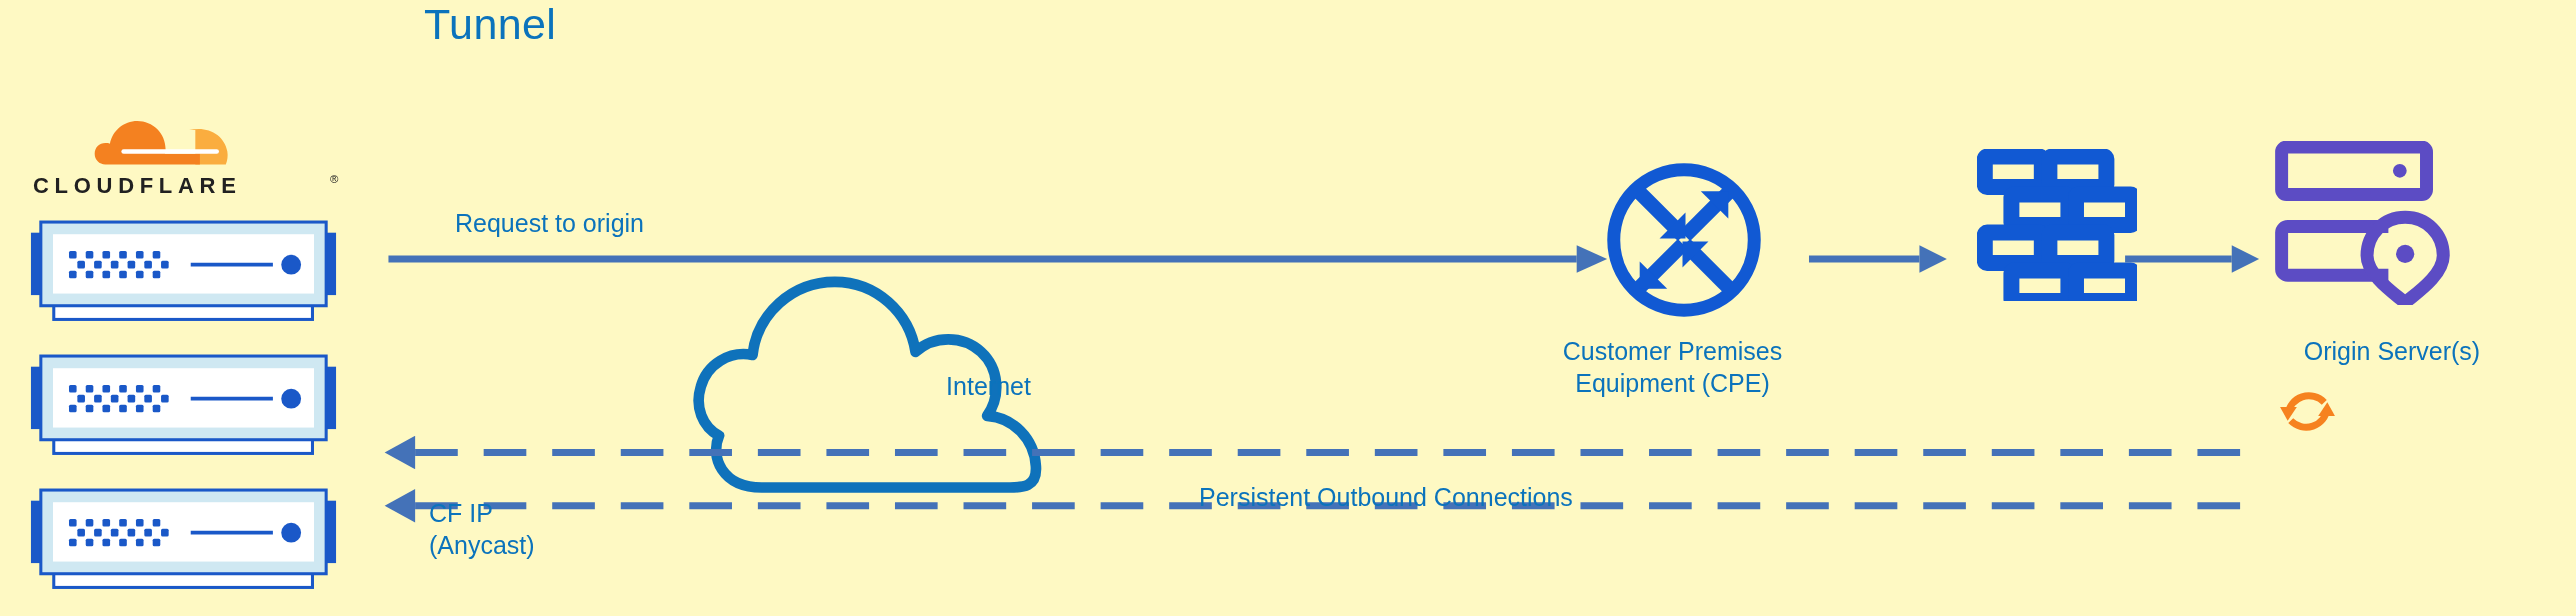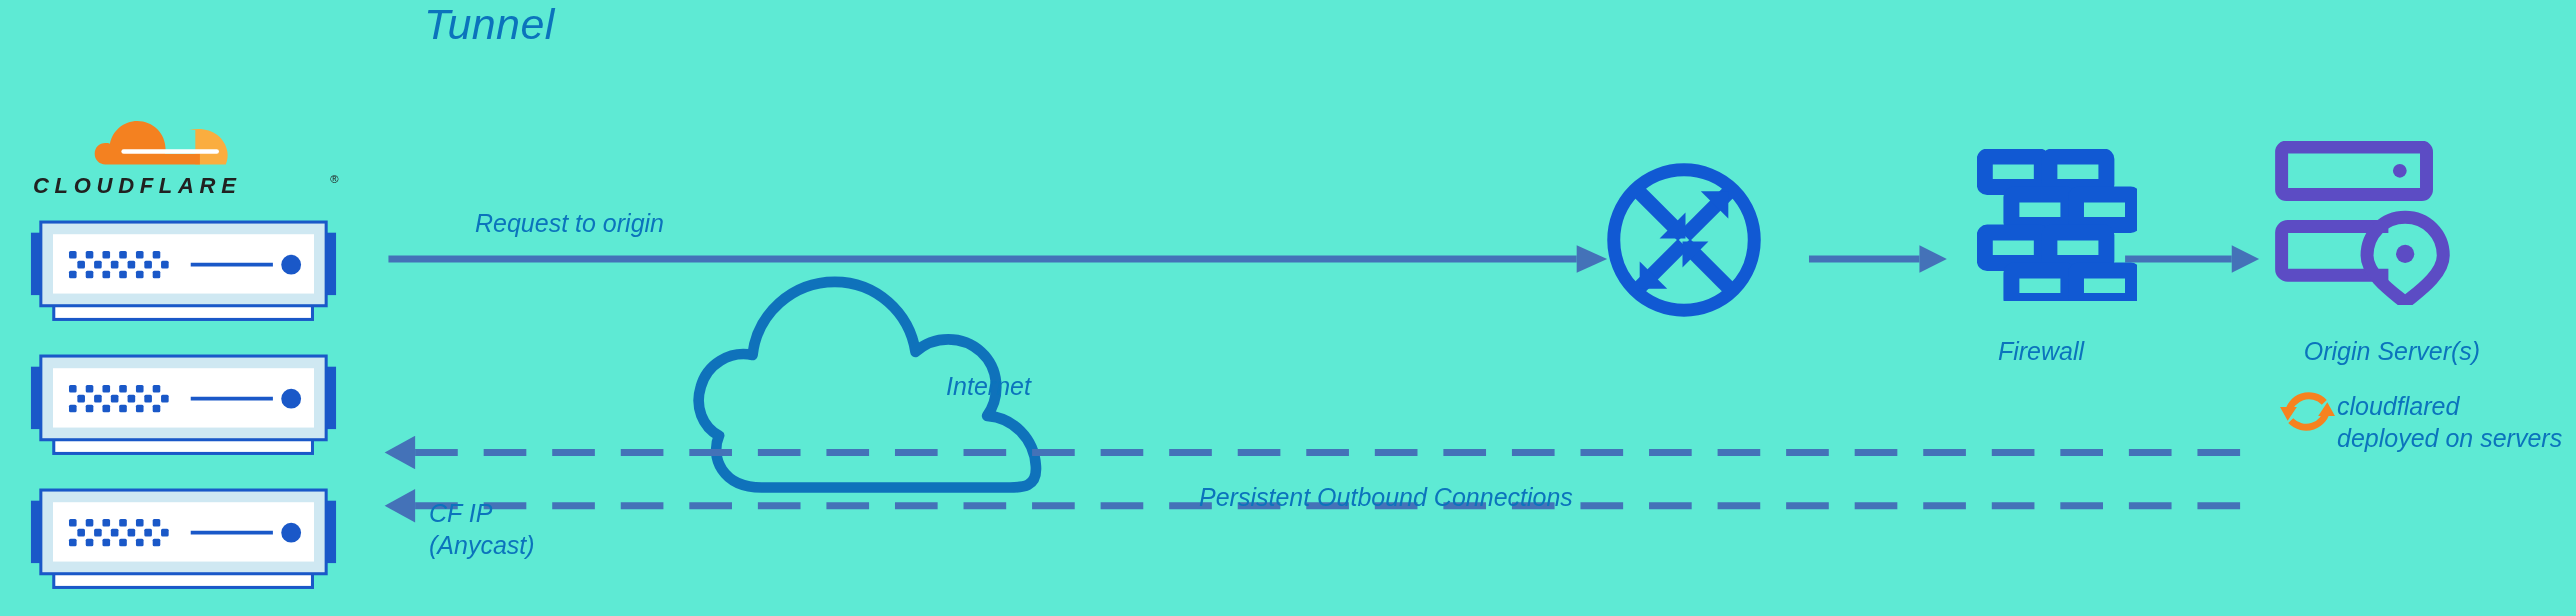--- a/index.html
+++ b/index.html
@@ -7,23 +7,22 @@
     padding: 0;
     background: #ffffff;
   }
   body {
     font-family: "Liberation Sans", sans-serif;
   }
   #canvas {
     position: relative;
     width: 2576px;
     height: 617px;
-    background: #5eead4;
+    background: #fef9c3;
     overflow: hidden;
-    font-style: italic;
   }
   .abs { position: absolute; }
 
   
   #title {
     left: 424px;
     top: 0px;
     font-size: 43px;
     color: #0b73bc;
     letter-spacing: 0.4px;
@@ -64,21 +63,21 @@
 
   
   .lbl {
     color: #0b73bc;
     font-size: 25px;
     white-space: nowrap;
     line-height: 1.28;
   }
   .lbl-c { text-align: center; }
 
-  #lbl-request   { left: 475px;  top: 207px; }
+  #lbl-request   { left: 455px;  top: 207px; }
   #lbl-internet  { left: 878px; top: 370px; width: 221px; }
   #lbl-cpe       { left: 1505px; top: 335px; width: 335px; }
   #lbl-firewall  { left: 1877px; top: 335px; width: 328px; }
   #lbl-origin    { left: 2232px; top: 335px; width: 320px; text-align: center; }
   #lbl-persist   { left: 1199px; top: 481px; }
   #lbl-cfip      { left: 381px;  top: 497px; margin-left: 48px; }
   #lbl-cloudflared {
     left: 2337px; top: 390px; width: 229px;
     white-space: normal;
   }
@@ -332,30 +331,32 @@
 
         <polygon points="76,46 54,46 66,28"></polygon>
       </g>
     </svg>
   </div>
 
   <div class="abs lbl" id="lbl-request">Request to origin</div>
 
   <div class="abs lbl lbl-c" id="lbl-internet">Internet</div>
 
+  <div class="abs lbl lbl-c" id="lbl-cpe">
+    <div>Customer Premises</div>
+    <div>Equipment (CPE)</div>
+  </div>
 
   <div class="abs lbl lbl-c" id="lbl-firewall">
-    <div>Firewall</div>
   </div>
 
   <div class="abs lbl lbl-c" id="lbl-origin">Origin Server(s)</div>
 
   <div class="abs lbl" id="lbl-persist">Persistent Outbound Connections</div>
 
   <div class="abs lbl" id="lbl-cfip">
     <div>CF IP</div>
     <div>(Anycast)</div>
   </div>
 
-  <div class="abs lbl" id="lbl-cloudflared">cloudflared deployed on servers</div>
 
 </div>
 
 
 </body></html>

